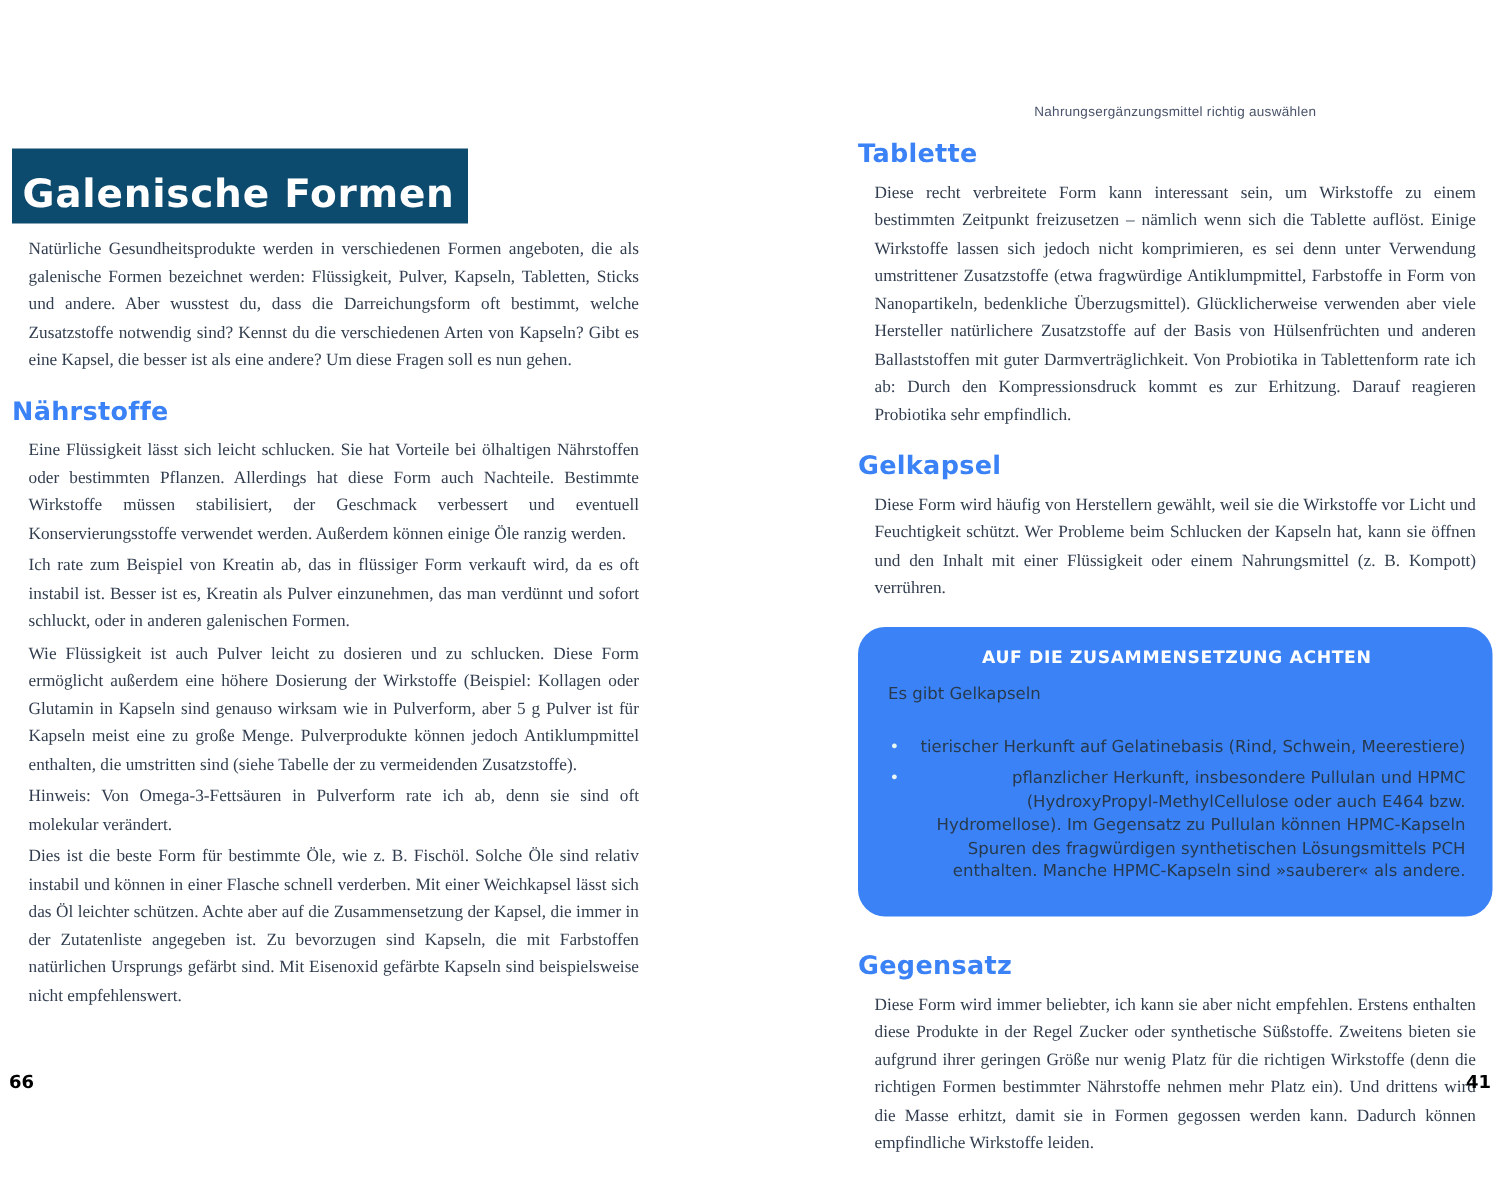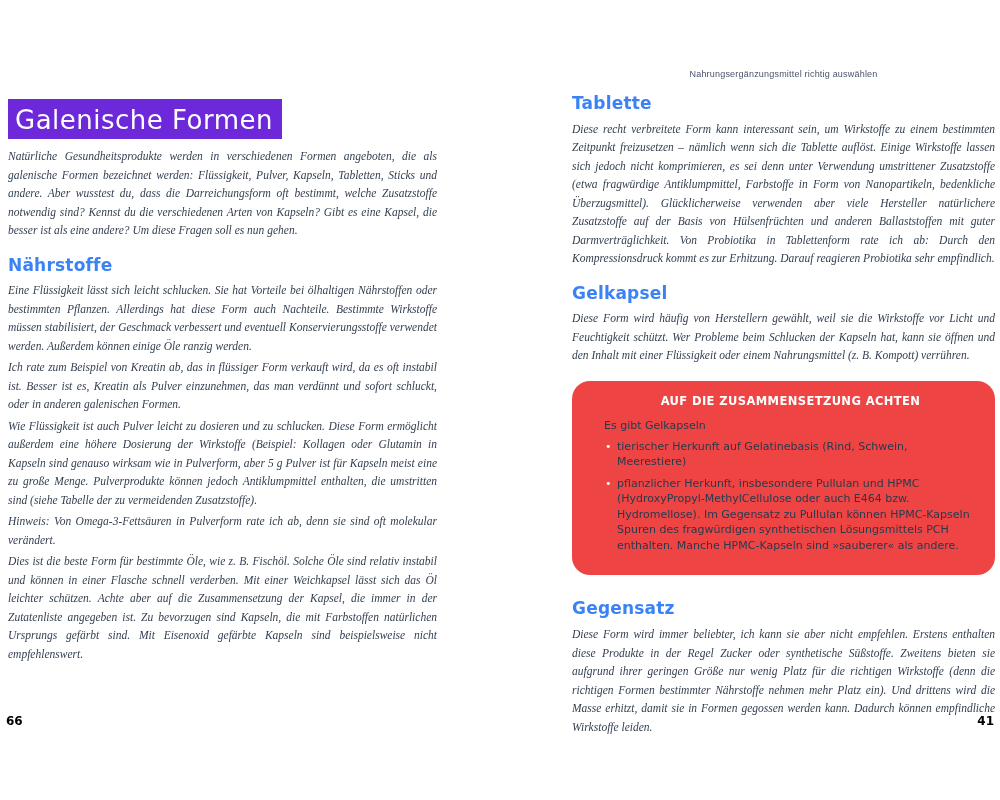--- a/index.html
+++ b/index.html
@@ -7,83 +7,82 @@
   body { position:relative; font-family:"Liberation Serif", serif; }
 
   .page { position:absolute; top:0; }
   .page-left  { left:8px;  width:429px; }
   .page-right { left:572px; width:423px; }
 
   
   .chapter-title{
     display:inline-block;
     margin-top:99px;
-    background:#6d28d9;
+    background:#0c4a6e;
     color:#ffffff;
     font-family:"DejaVu Sans", sans-serif;
-    font-weight:400;
+    font-weight:700;
     font-size:26px;
     letter-spacing:.5px;
     line-height:1;
-    padding:8px 9px 6px 7px;
+    padding:18px 9px 6px 7px;
   }
 
   
   h2{
     font-family:"DejaVu Sans", sans-serif;
     font-weight:800;
     font-size:17px;
     letter-spacing:.2px;
     color:#3b82f6;
     margin:16px 0 7px;
     line-height:1.1;
   }
   .page-right h2.first { margin-top:15px; }
 
   
   p.body{
     font-size:11.5px;
     line-height:18.5px;
     text-align:justify;
     color:#323e4f;
-    margin:0 0 3px;
+    margin:0 11px 3px;
     hyphens:auto;
-    font-style:italic;
   }
   .page-left p.intro { margin-top:8px; }
 
   
   .running-header{
     margin-top:69px;
     text-align:center;
     font-family:Liberation Sans, sans-serif;
     font-size:9px;
     letter-spacing:.2px;
     color:#49536a;
   }
 
   
   .info-box{
-    background:#ef4444;
+    background:#3b82f6;
     border-radius:18px;
-    padding:13px 18px 16px 32px;
+    padding:13px 18px 16px 20px;
     margin:16px 0 24px;
     font-family:"DejaVu Sans", sans-serif;
     color:#273a4d;
   }
   .info-box-title{
     text-align:center;
     color:#ffffff;
     font-weight:bold;
     font-size:11.5px;
     letter-spacing:.4px;
     margin-bottom:10px;
   }
-  .info-box-intro{ font-size:11px; line-height:15px; margin-bottom:6px; }
-  .info-box ul{ list-style:none; }
+  .info-box-intro{ font-size:11px; line-height:15px; margin-bottom:20px; }
+  .info-box ul{ list-style:none;text-align:right; }
   .info-box li{
     position:relative;
     padding-left:13px;
     font-size:11px;
     line-height:15.5px;
     margin-bottom:6px;
   }
   .info-box li::before{
     content:"•";
     position:absolute; left:1px; top:0;

